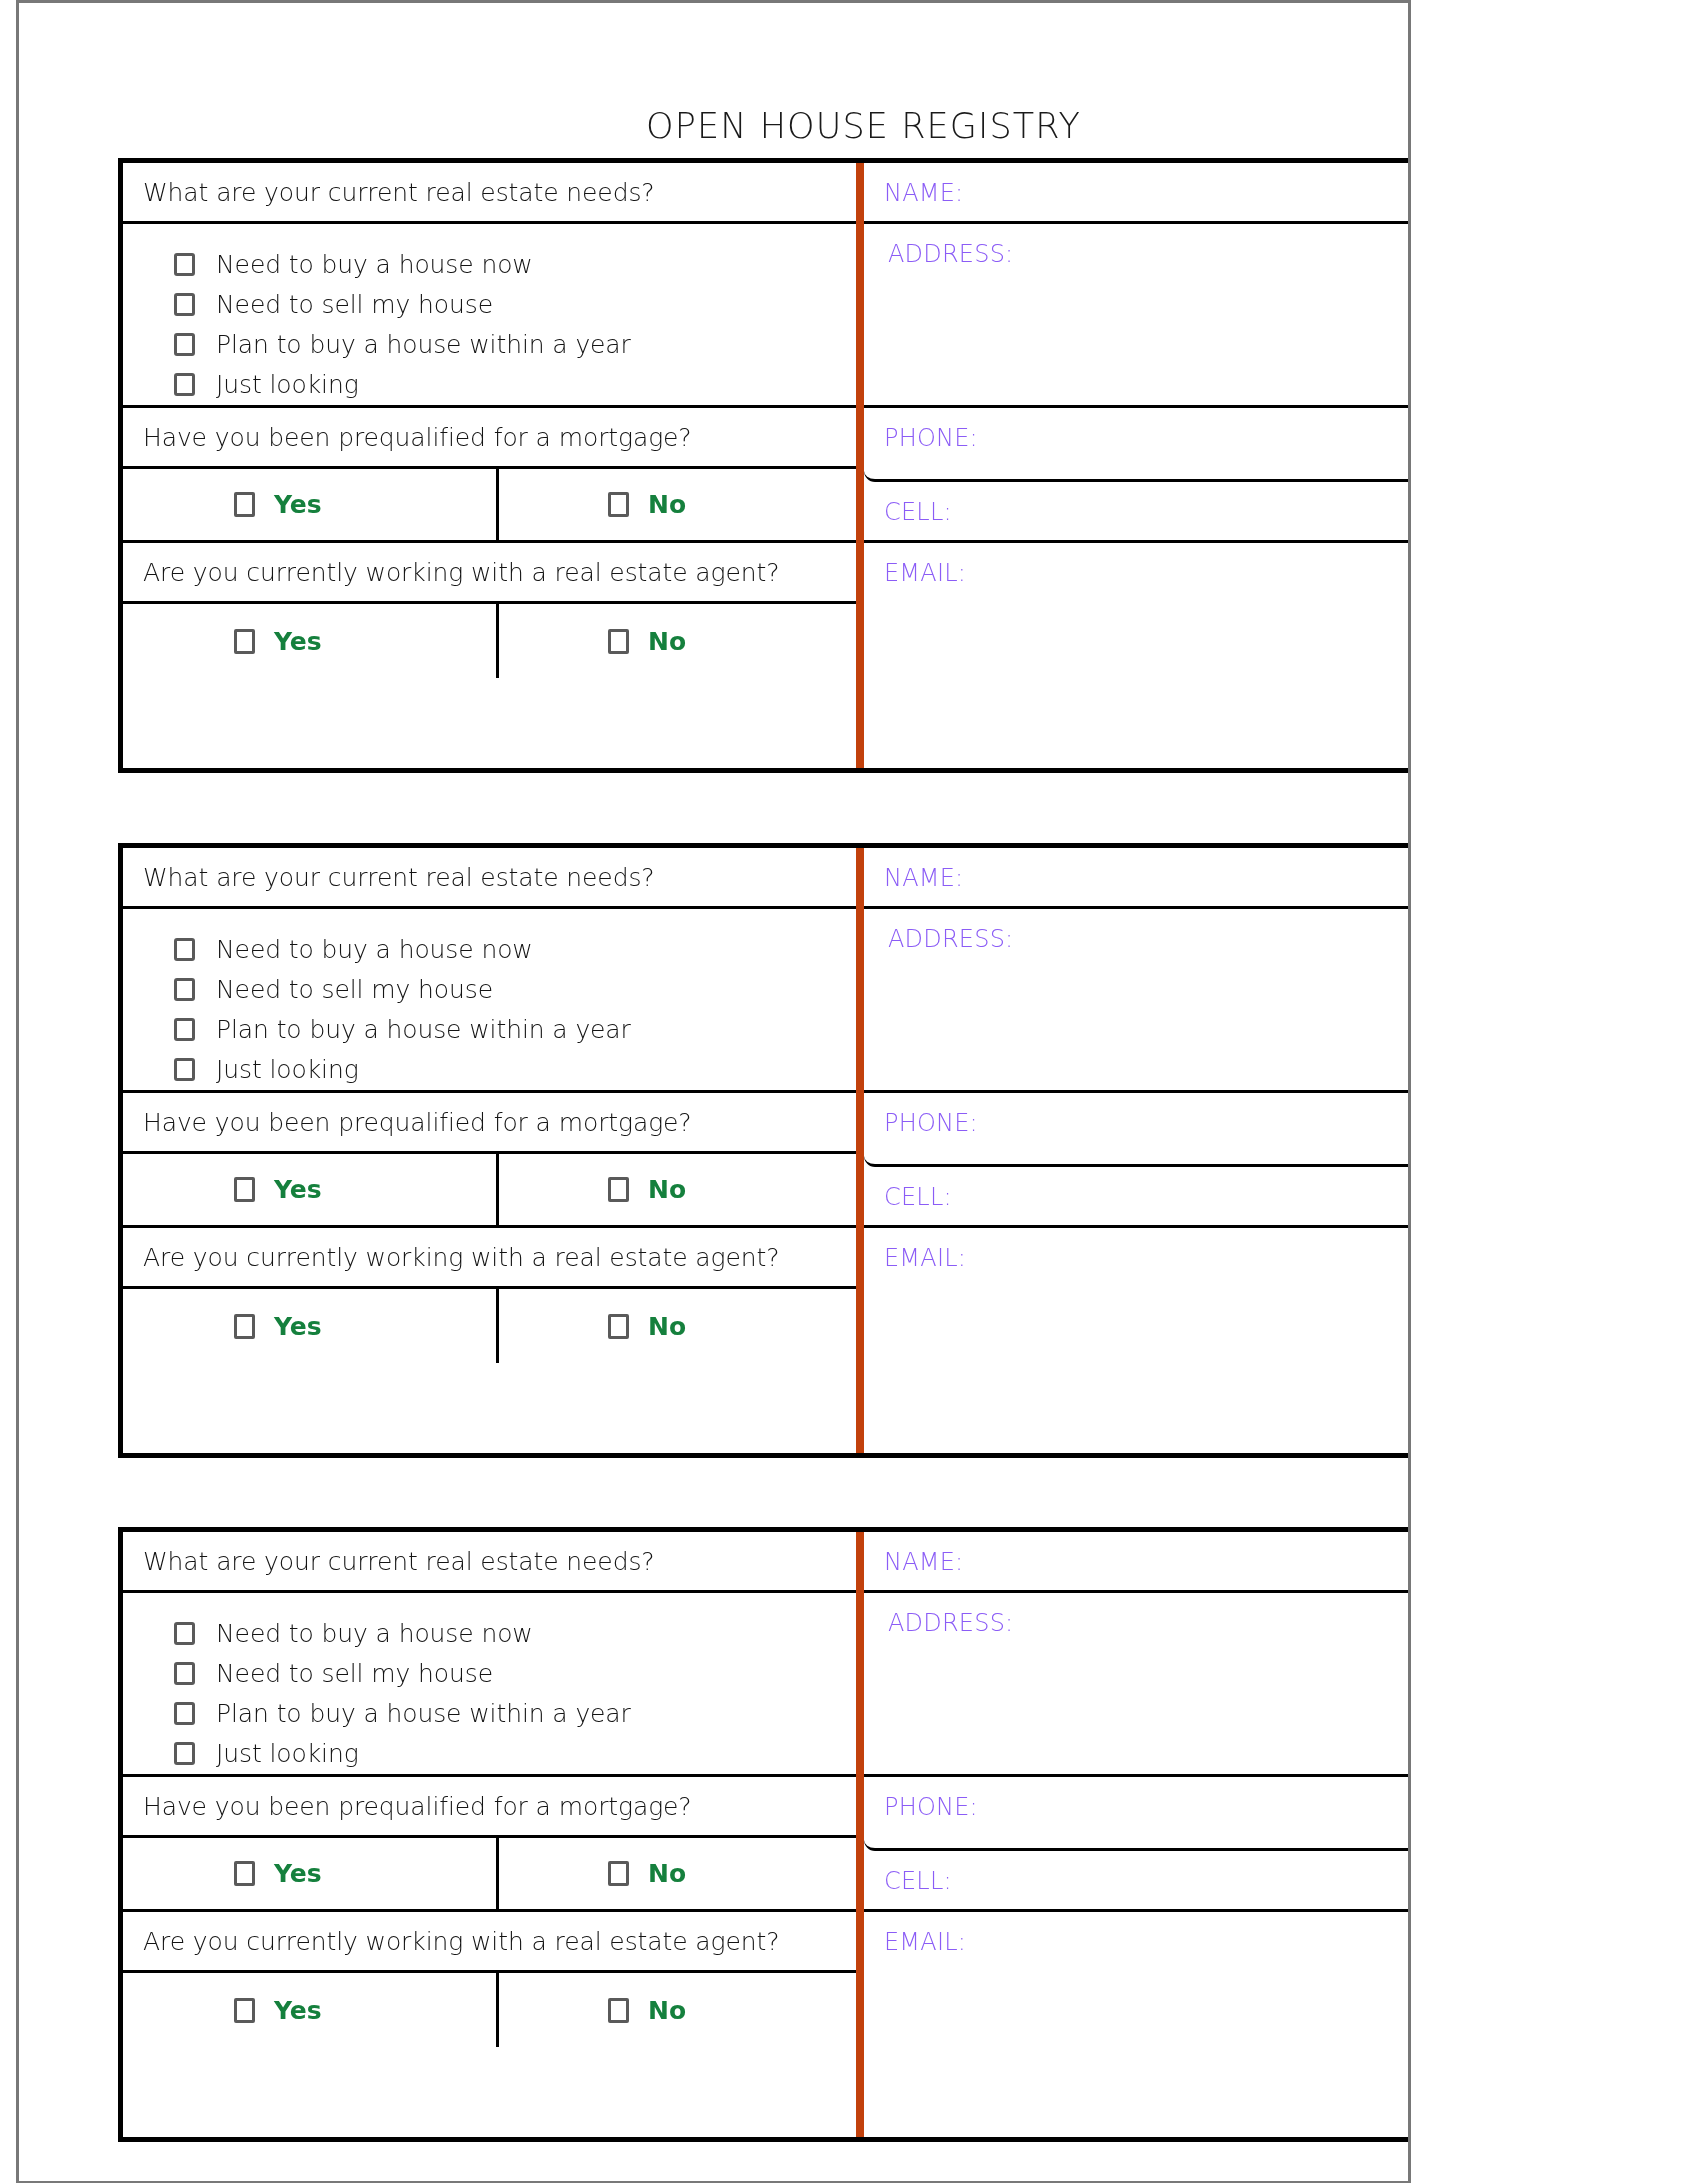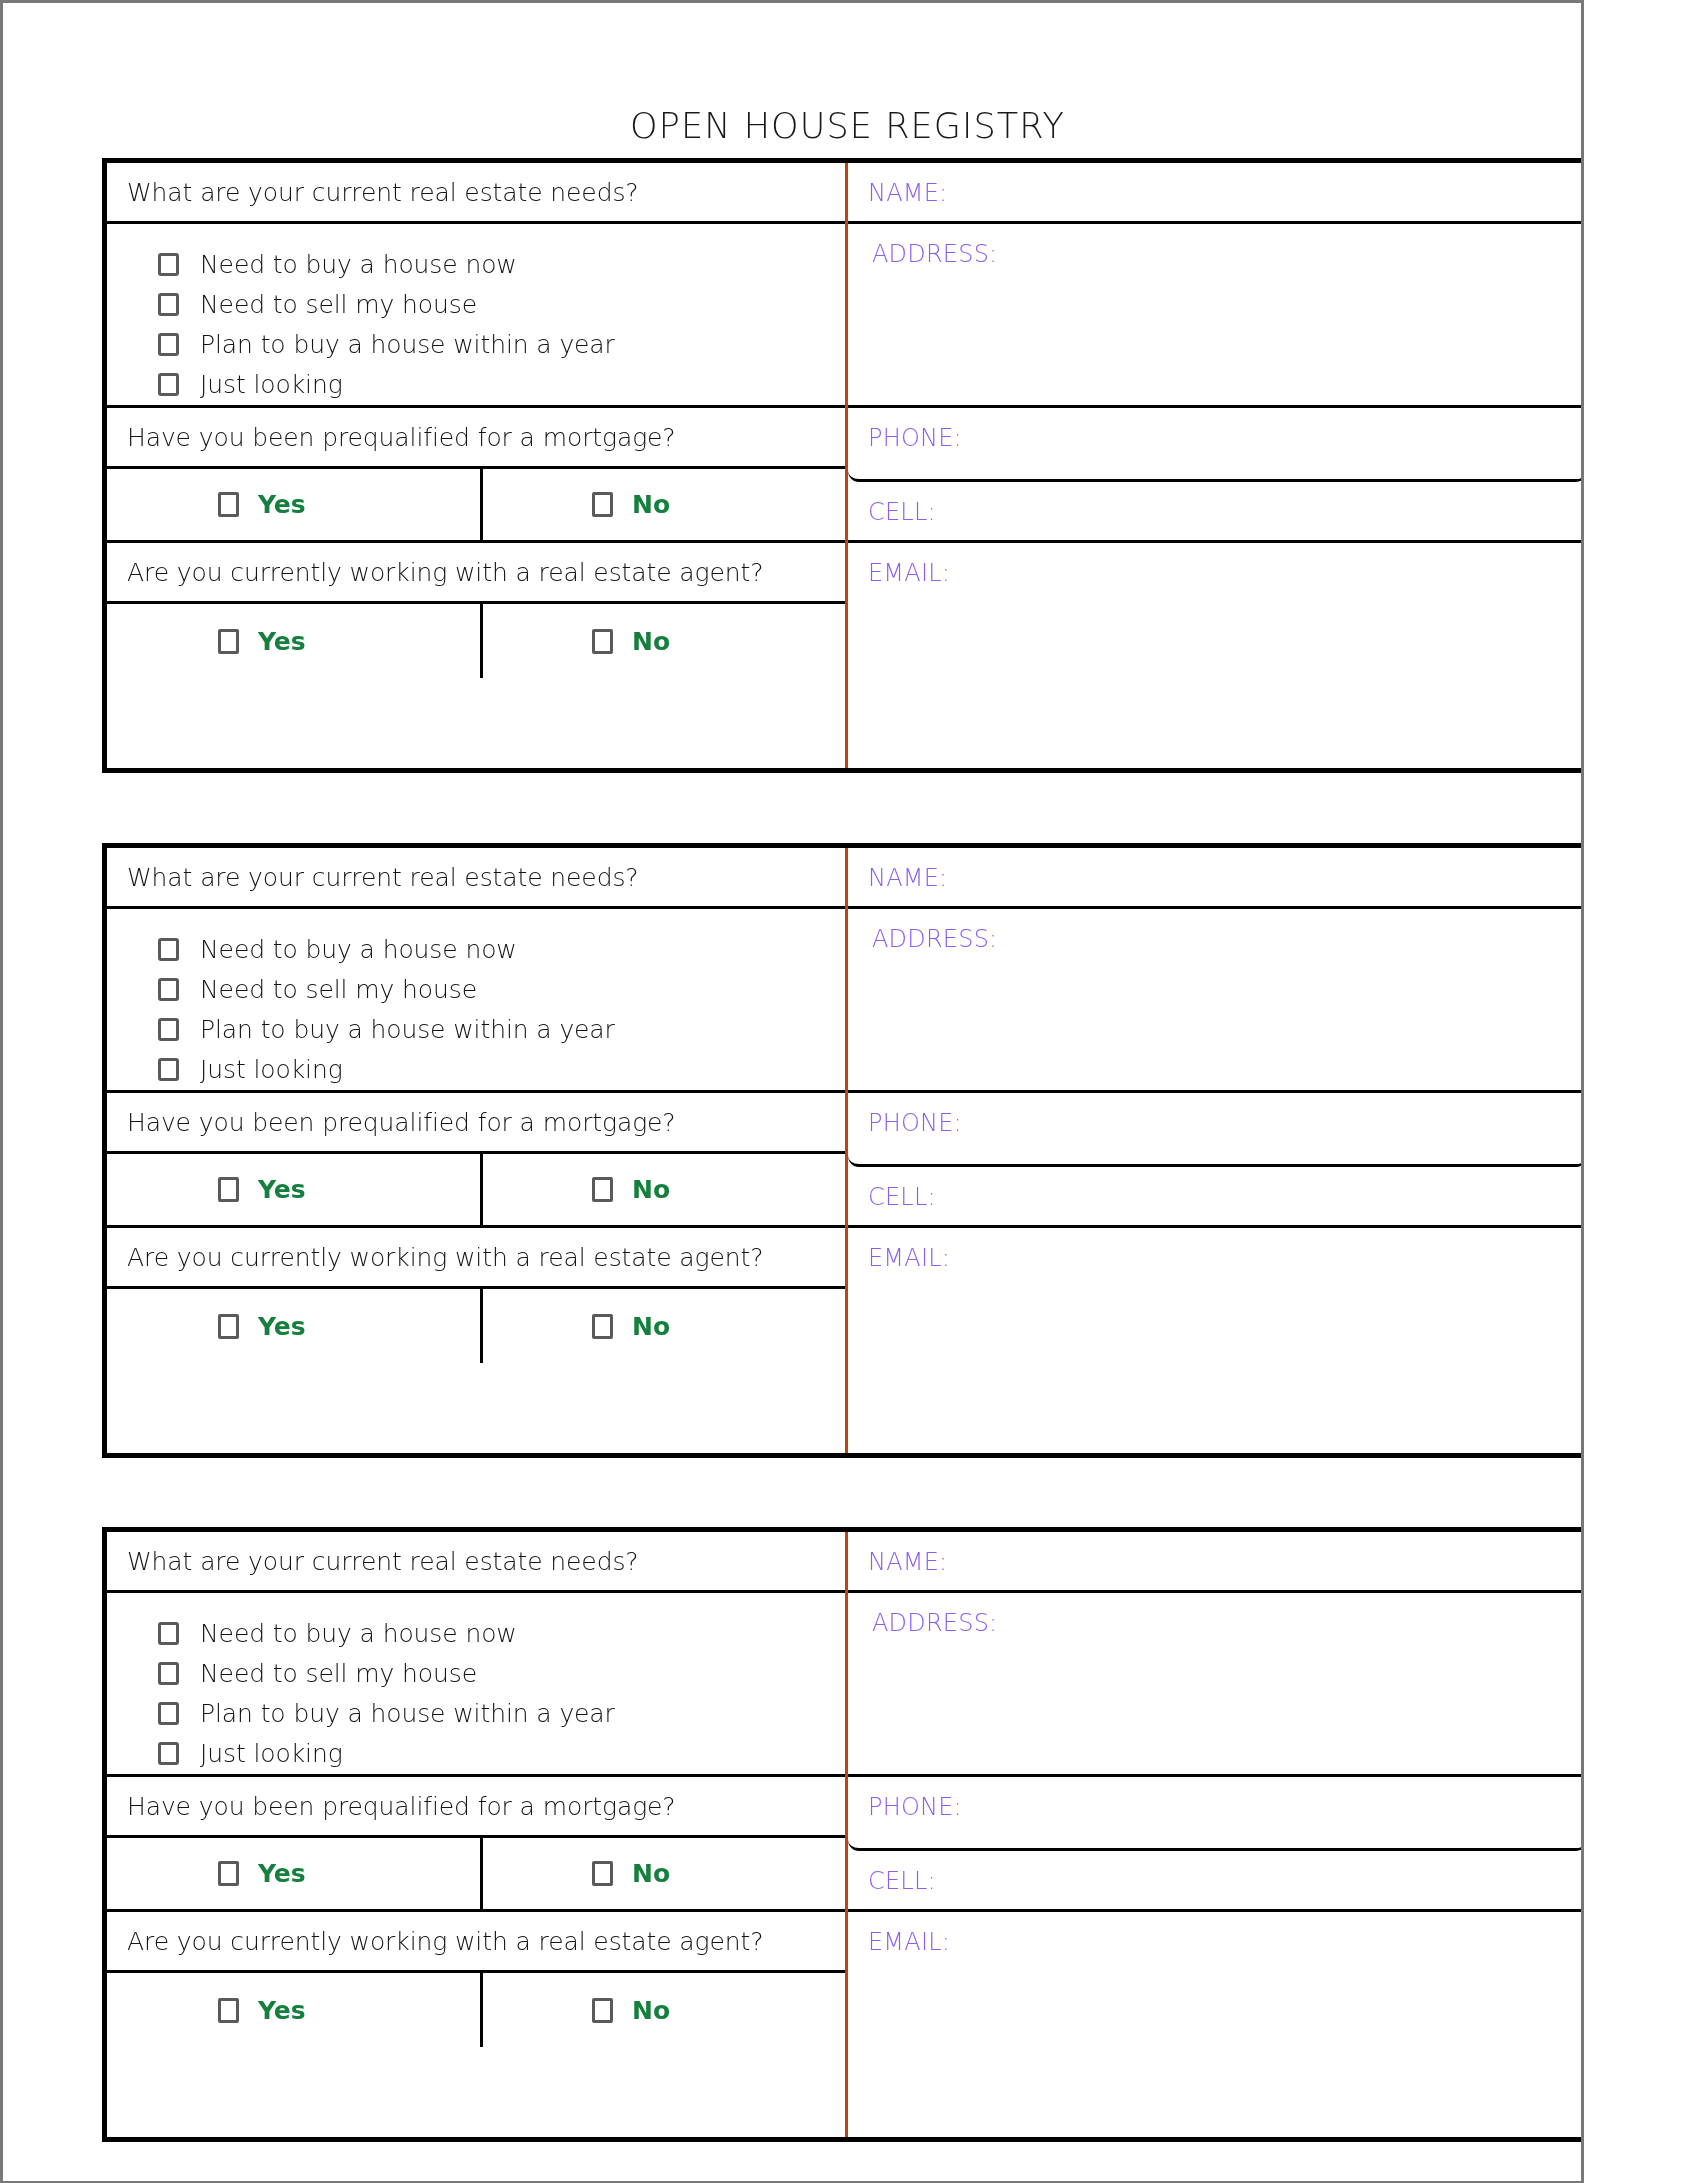--- a/index.html
+++ b/index.html
@@ -10,23 +10,23 @@
   body {
     width: 1689px;
     height: 2184px;
     font-family: "Liberation Sans", sans-serif;
     -webkit-font-smoothing: antialiased;
   }
 
   
   .page {
     position: absolute;
-    left: 0;
+    left: 16px;
     top: 0;
-    width: 1584px;
+    width: 1395px;
     height: 2184px;
     box-sizing: border-box;
     border: 3px solid #787878;
     background: #ffffff;
     overflow: hidden;
   }
 
   
   .doc-title {
     position: absolute;
@@ -53,21 +53,21 @@
     display: flex;
     flex-direction: row;
   }
   .block-1 { top: 155px;  height: 615px; }
   .block-2 { top: 840px;  height: 615px; }
   .block-3 { top: 1524px; height: 615px; }
 
   .col-left {
     width: 741px;
     box-sizing: border-box;
-    border-right: 3px solid #c2410c;
+    border-right: 8px solid #c2410c;
     display: flex;
     flex-direction: column;
   }
   .col-right {
     flex: 1 1 auto;
     box-sizing: border-box;
     display: flex;
     flex-direction: column;
   }
 

